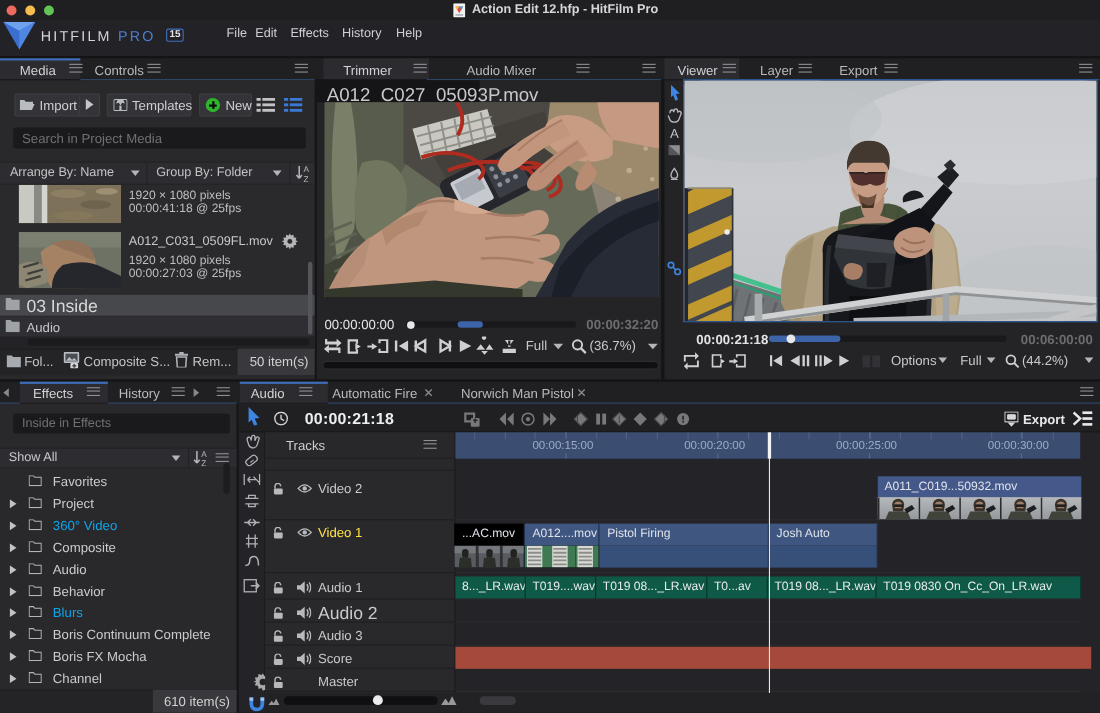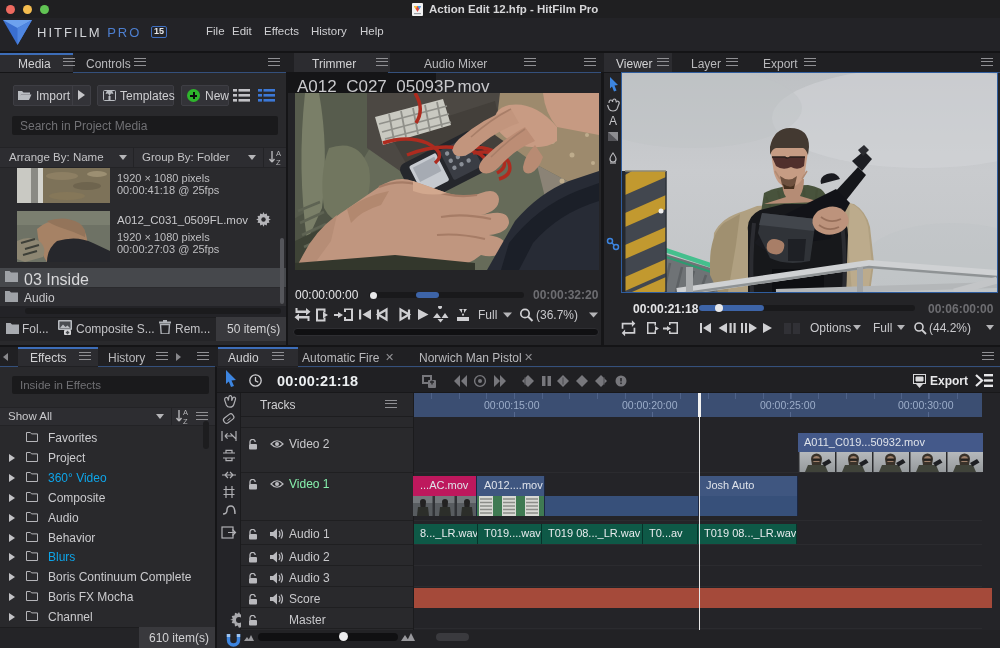--- a/index.html
+++ b/index.html
@@ -660,21 +660,21 @@
     <div class="abs" style="left:241px;top:520px;width:172px;height:1px;background:#1f1f21;"></div>
     <div class="abs" style="left:414px;top:520px;width:568px;height:1px;background:#2b2b2f;"></div>
     <svg class="abs" style="left:248px;top:479px;" width="11" height="11" viewBox="0 0 11 11">
       <path d="M2 5 v-2 a2.6 2.6 0 0 1 5.2 0" fill="none" stroke="#b9b9bd" stroke-width="1.3"></path>
       <rect x="1" y="5" width="8" height="5.5" rx="1" fill="#b9b9bd"></rect>
     </svg>
     <svg class="abs" style="left:270px;top:479px;" width="14" height="10" viewBox="0 0 14 10">
       <path d="M1 5 Q7 -1.5 13 5 Q7 11.5 1 5z" fill="none" stroke="#b9b9bd" stroke-width="1.2"></path>
       <circle cx="7" cy="5" r="2" fill="#b9b9bd"></circle>
     </svg>
-    <div class="abs" style="left:289px;top:477px;font-size:12px;color:#86efac;">Video 1</div>
+    <div class="abs" style="left:289px;top:477px;font-size:12px;color:#fde047;">Video 1</div>
     <div class="abs" style="left:241px;top:544px;width:172px;height:1px;background:#1f1f21;"></div>
     <div class="abs" style="left:414px;top:544px;width:568px;height:1px;background:#2b2b2f;"></div>
     <svg class="abs" style="left:248px;top:529px;" width="11" height="11" viewBox="0 0 11 11">
       <path d="M2 5 v-2 a2.6 2.6 0 0 1 5.2 0" fill="none" stroke="#b9b9bd" stroke-width="1.3"></path>
       <rect x="1" y="5" width="8" height="5.5" rx="1" fill="#b9b9bd"></rect>
     </svg>
     <svg class="abs" style="left:270px;top:528px;" width="13" height="12" viewBox="0 0 13 12">
       <path d="M0 4 h3 l4-3.5 v11 L3 8 H0z" fill="#b9b9bd"></path>
       <path d="M9 3 q2 3 0 6 M11 1.5 q3 4.5 0 9" stroke="#b9b9bd" stroke-width="1.3" fill="none"></path>
     </svg>
@@ -682,21 +682,21 @@
     <div class="abs" style="left:241px;top:565px;width:172px;height:1px;background:#1f1f21;"></div>
     <div class="abs" style="left:414px;top:565px;width:568px;height:1px;background:#2b2b2f;"></div>
     <svg class="abs" style="left:248px;top:551.5px;" width="11" height="11" viewBox="0 0 11 11">
       <path d="M2 5 v-2 a2.6 2.6 0 0 1 5.2 0" fill="none" stroke="#b9b9bd" stroke-width="1.3"></path>
       <rect x="1" y="5" width="8" height="5.5" rx="1" fill="#b9b9bd"></rect>
     </svg>
     <svg class="abs" style="left:270px;top:550.5px;" width="13" height="12" viewBox="0 0 13 12">
       <path d="M0 4 h3 l4-3.5 v11 L3 8 H0z" fill="#b9b9bd"></path>
       <path d="M9 3 q2 3 0 6 M11 1.5 q3 4.5 0 9" stroke="#b9b9bd" stroke-width="1.3" fill="none"></path>
     </svg>
-    <div class="abs" style="left:289px;top:549.5px;font-size:12px;color:#c9c9cc;">Audio 2</div>
+    <div class="abs" style="left:289px;top:549.5px;font-size:16px;color:#c9c9cc;">Audio 2</div>
     <div class="abs" style="left:241px;top:586px;width:172px;height:1px;background:#1f1f21;"></div>
     <div class="abs" style="left:414px;top:586px;width:568px;height:1px;background:#2b2b2f;"></div>
     <svg class="abs" style="left:248px;top:572.5px;" width="11" height="11" viewBox="0 0 11 11">
       <path d="M2 5 v-2 a2.6 2.6 0 0 1 5.2 0" fill="none" stroke="#b9b9bd" stroke-width="1.3"></path>
       <rect x="1" y="5" width="8" height="5.5" rx="1" fill="#b9b9bd"></rect>
     </svg>
     <svg class="abs" style="left:270px;top:571.5px;" width="13" height="12" viewBox="0 0 13 12">
       <path d="M0 4 h3 l4-3.5 v11 L3 8 H0z" fill="#b9b9bd"></path>
       <path d="M9 3 q2 3 0 6 M11 1.5 q3 4.5 0 9" stroke="#b9b9bd" stroke-width="1.3" fill="none"></path>
     </svg>
@@ -794,21 +794,21 @@
         </defs>
         <rect width="37" height="20" fill="url(#tg4)"></rect>
         <rect x="0" y="0" width="1.5" height="20" fill="#2a2b2e"></rect>
         <path d="M13 7 a5.5 5.5 0 0 1 11 0 l-1 6 h-9z" fill="#39322a"></path>
         <path d="M15 6 a4 4 0 0 1 7 0 l-0.6 4 h-6z" fill="#9d7f6a"></path>
         <rect x="14.6" y="6.5" width="8" height="2.4" fill="#23201d"></rect>
         <path d="M10 13 h17 l3 7 h-23z" fill="#40433a"></path>
         <path d="M24 11 l7 -4 2.5 3.5 -7 4z" fill="#1e1f23"></path>
       </svg>
     </div>
-    <div class="abs" style="left:413px;top:476px;width:64px;height:20px;background:#be185d;border-right:1px solid #1c2742;overflow:hidden;">
+    <div class="abs" style="left:413px;top:476px;width:64px;height:20px;background:#000000;border-right:1px solid #1c2742;overflow:hidden;">
       <span style="position:absolute;left:7px;top:3px;font-size:11px;color:#dfe3ea;white-space:nowrap;">...AC.mov</span>
     </div>
     <div class="abs" id="thumbA" style="left:413px;top:496px;width:64px;height:20px;border-right:1px solid #1c2742;overflow:hidden;">
       <svg style="position:absolute;left:0px;top:0;" width="22" height="20" viewBox="0 0 22 20">
         <rect width="22" height="20" fill="#585c60"></rect>
         <rect x="0" y="0" width="22" height="7" fill="#74787c"></rect>
         <path d="M7 6 a3 3 0 0 1 6 0 l-0.5 5 h-5z" fill="#232222"></path>
         <path d="M5 11 h10 l1 9 h-12z" fill="#2c2e2a"></path>
         <rect x="19.5" y="0" width="2.5" height="20" fill="#303236"></rect>
       </svg>
@@ -840,39 +840,45 @@
         <rect width="23" height="20" fill="#3f7a52"></rect>
         <rect x="2" y="0" width="14" height="20" fill="#d8d9d4"></rect>
         <path d="M3 3 h12 M3 6.5 h12 M3 10 h12 M3 13.5 h12 M3 17 h12" stroke="#8b8d88" stroke-width="1.6"></path>
       </svg>
       <svg style="position:absolute;left:46px;top:0;" width="23" height="20" viewBox="0 0 23 20">
         <rect width="23" height="20" fill="#3f7a52"></rect>
         <rect x="2" y="0" width="14" height="20" fill="#d8d9d4"></rect>
         <path d="M3 3 h12 M3 6.5 h12 M3 10 h12 M3 13.5 h12 M3 17 h12" stroke="#8b8d88" stroke-width="1.6"></path>
       </svg>
     </div>
+    <div class="abs" style="left:545px;top:476px;width:154px;height:20px;background:#3f5680;border-right:1px solid #1c2742;overflow:hidden;">
+      <span style="position:absolute;left:7px;top:3px;font-size:11px;color:#dfe3ea;white-space:nowrap;">Pistol Firing</span>
+    </div>
     <div class="abs" style="left:545px;top:496px;width:154px;height:20px;background:#37507a;border-right:1px solid #1c2742;"></div>
     <div class="abs" style="left:699px;top:476px;width:99px;height:20px;background:#3f5680;border-right:1px solid #1c2742;overflow:hidden;">
       <span style="position:absolute;left:7px;top:3px;font-size:11px;color:#dfe3ea;white-space:nowrap;">Josh Auto</span>
     </div>
     <div class="abs" style="left:699px;top:496px;width:99px;height:20px;background:#37507a;border-right:1px solid #1c2742;"></div>
     <div class="abs" style="left:414px;top:524px;width:64px;height:20px;background:#0e5947;border-right:1px solid #06332a;overflow:hidden;">
       <span style="position:absolute;left:6px;top:3px;font-size:11px;color:#e8ebee;white-space:nowrap;">8..._LR.wav</span>
     </div>
     <div class="abs" style="left:478px;top:524px;width:64px;height:20px;background:#0e5947;border-right:1px solid #06332a;overflow:hidden;">
       <span style="position:absolute;left:6px;top:3px;font-size:11px;color:#e8ebee;white-space:nowrap;">T019....wav</span>
     </div>
     <div class="abs" style="left:542px;top:524px;width:101px;height:20px;background:#0e5947;border-right:1px solid #06332a;overflow:hidden;">
       <span style="position:absolute;left:6px;top:3px;font-size:11px;color:#e8ebee;white-space:nowrap;">T019 08..._LR.wav</span>
     </div>
     <div class="abs" style="left:643px;top:524px;width:55px;height:20px;background:#0e5947;border-right:1px solid #06332a;overflow:hidden;">
       <span style="position:absolute;left:6px;top:3px;font-size:11px;color:#e8ebee;white-space:nowrap;">T0...av</span>
     </div>
     <div class="abs" style="left:698px;top:524px;width:99px;height:20px;background:#0e5947;border-right:1px solid #06332a;overflow:hidden;">
       <span style="position:absolute;left:6px;top:3px;font-size:11px;color:#e8ebee;white-space:nowrap;">T019 08..._LR.wav</span>
+    </div>
+    <div class="abs" style="left:797px;top:524px;width:186px;height:20px;background:#0e5947;border-right:1px solid #06332a;overflow:hidden;">
+      <span style="position:absolute;left:6px;top:3px;font-size:11px;color:#e8ebee;white-space:nowrap;">T019 0830 On_Cc_On_LR.wav</span>
     </div>
     <div class="abs" style="left:414px;top:588px;width:578px;height:20px;background:#a54a3a;"></div>
 
 <div class="abs" style="left:698px;top:393px;width:3px;height:24px;background:#f2f2f2;"></div>
 <div class="abs" style="left:699px;top:417px;width:1.4px;height:214px;background:#e8e8e8;"></div>
 
 <div class="abs" style="left:241px;top:630px;width:759px;height:18px;background:#222225;"></div>
 <svg class="abs" style="left:243px;top:634px;" width="12" height="8" viewBox="0 0 12 8">
       <path d="M1 7 L4 3 L7 7z M5 7 L8 1 L11 7z" fill="#98989c"></path>
     </svg>

